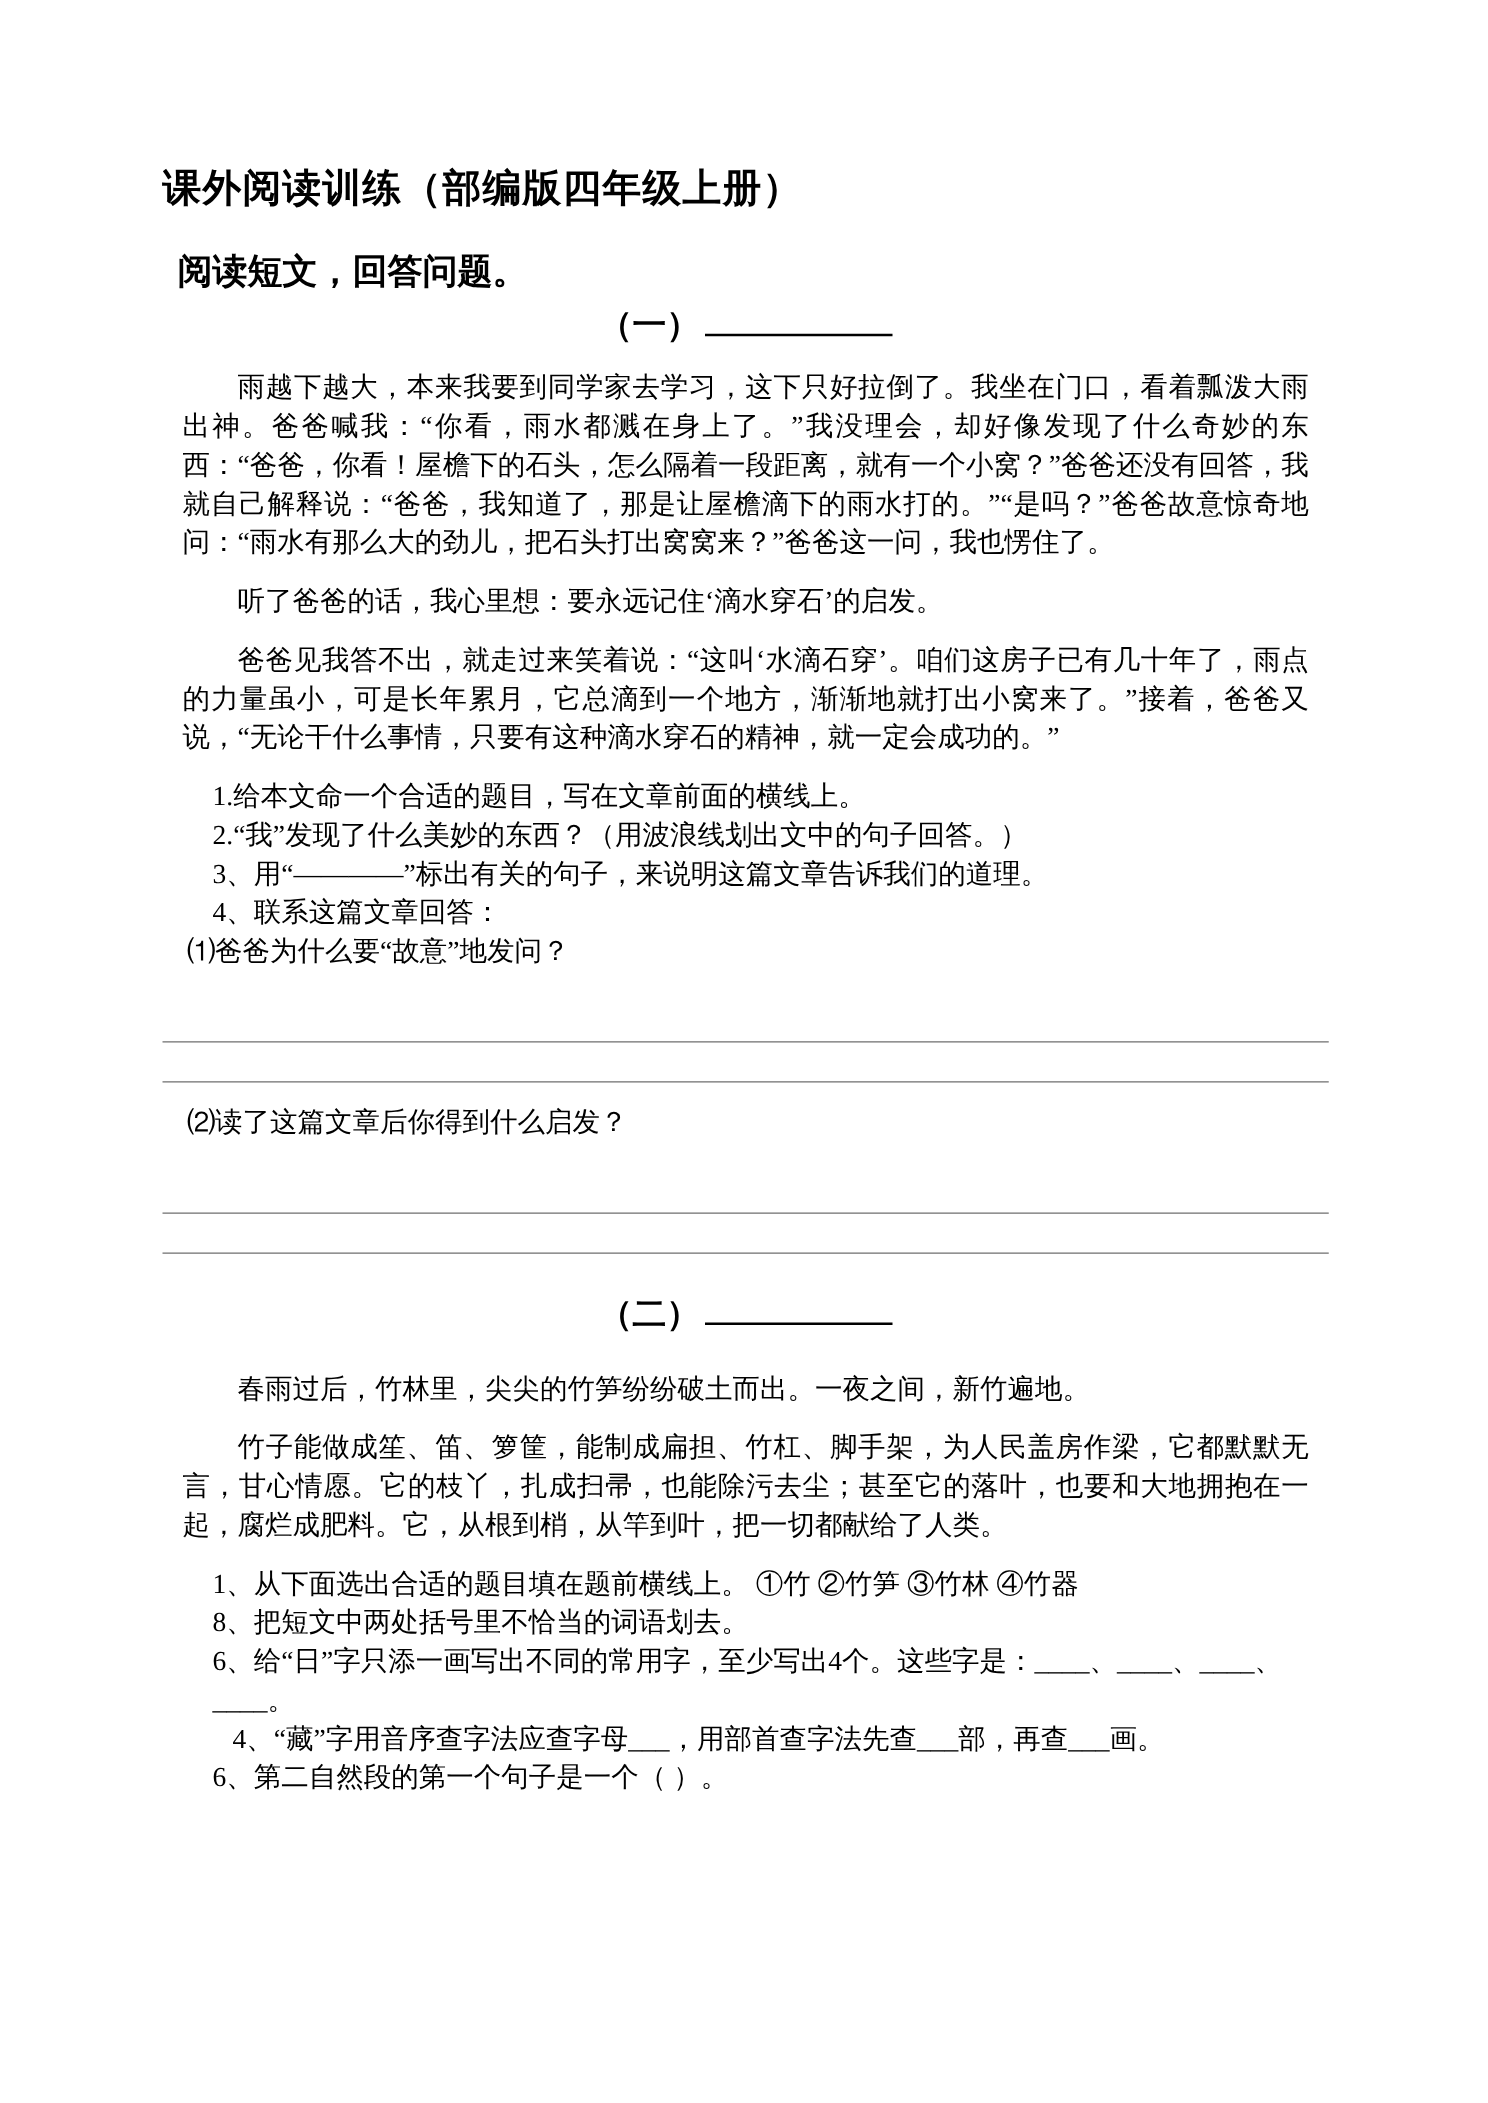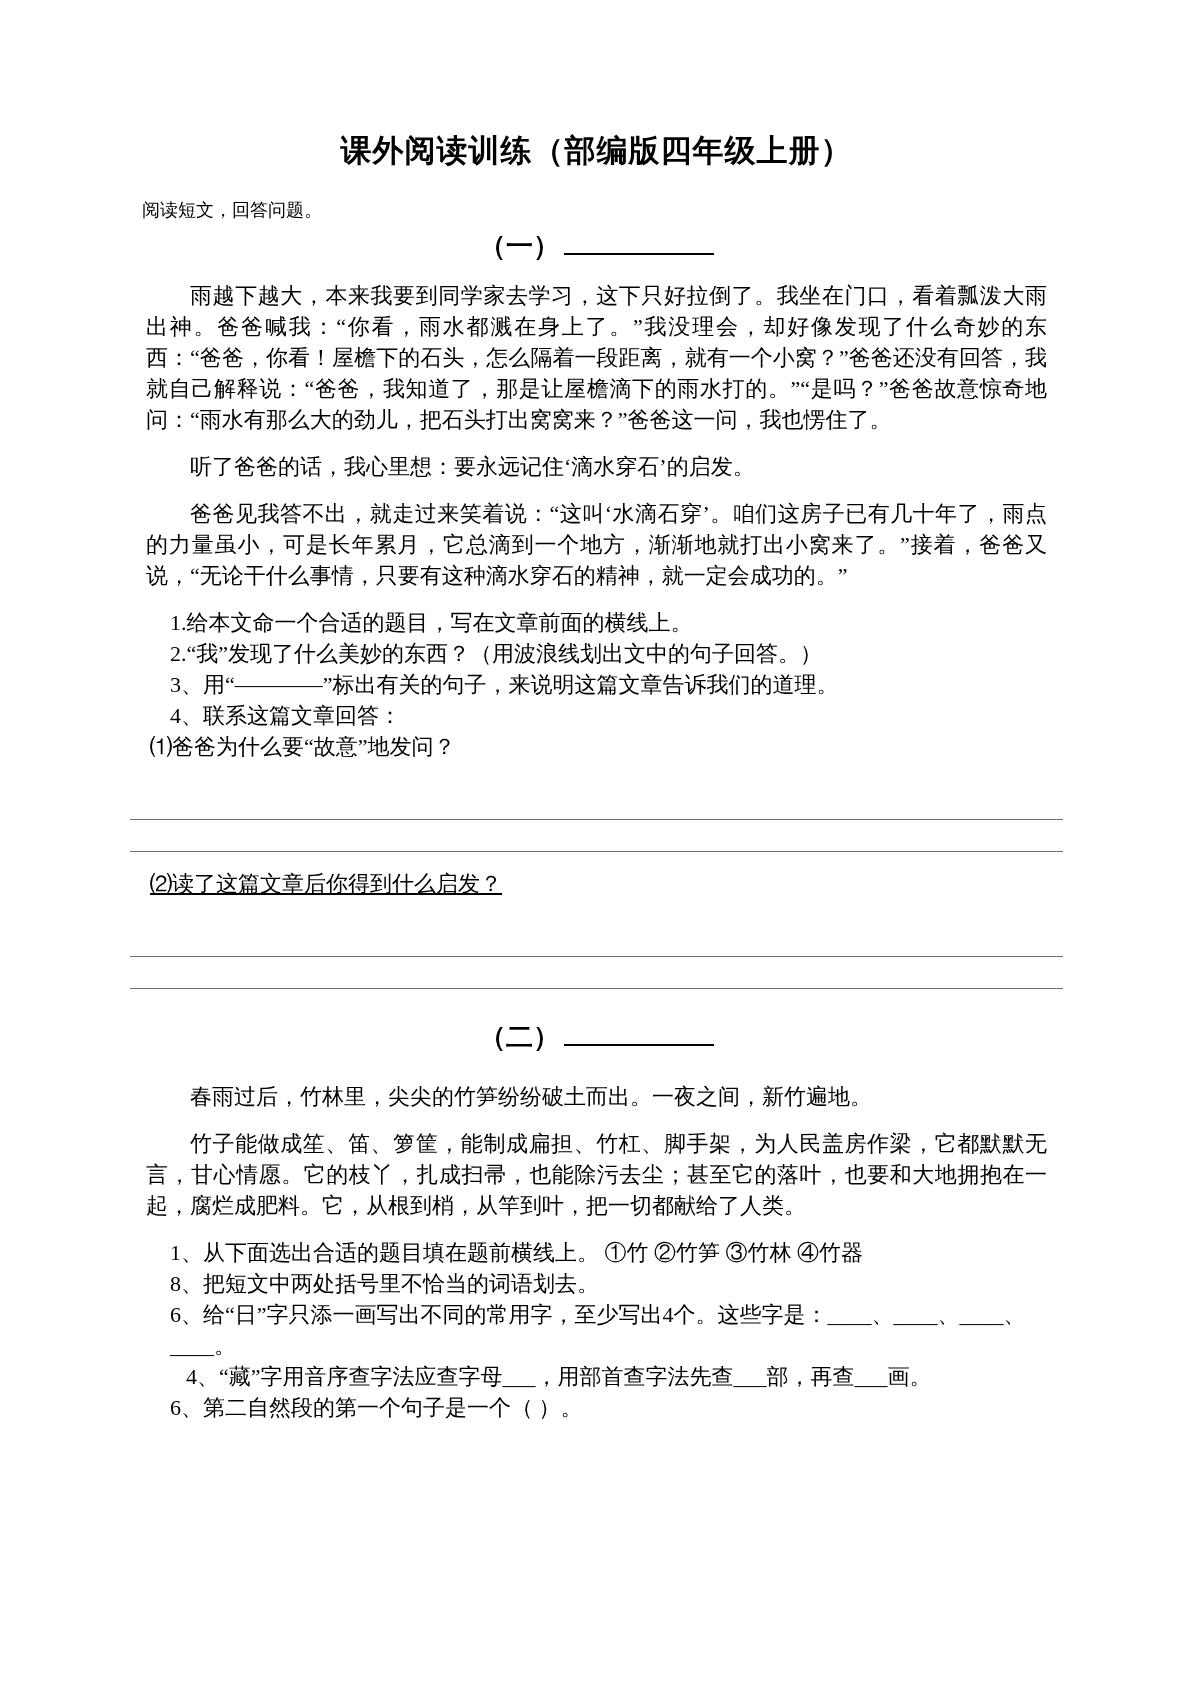--- a/index.html
+++ b/index.html
@@ -13,27 +13,26 @@
     box-sizing: border-box;
     background: #ffffff;
     padding: 130px 127px 0 130px;
     font-family: "Liberation Serif", "DejaVu Serif", serif;
     color: #000000;
     overflow: hidden;
   }
   .title {
     font-size: 31px;
     font-weight: bold;
-    text-align: center;
     margin: 0 0 26px 0;
     letter-spacing: 1px;
   }
   .instruction {
-    font-size: 18px;
-    font-weight: normal;
+    font-size: 28px;
+    font-weight: bold;
     margin: 0 0 4px 12px;
   }
   .section-head {
     font-size: 27px;
     font-weight: bold;
     text-align: center;
     margin: 6px 0 10px 0;
   }
   .sec-blank {
     display: inline-block;
@@ -67,21 +66,20 @@
   }
   .ans-line {
     height: 31px;
     border-bottom: 1px solid #6f6f6f;
   }
   .ans-first {
     margin-top: 26px;
   }
   .after-lines {
     margin-top: 16px;
-    text-decoration: underline;
   }
   .sec2-head {
     margin-top: 30px;
     margin-bottom: 26px;
   }
 </style>
 </head>
 <body>
 
 <div class="page">

